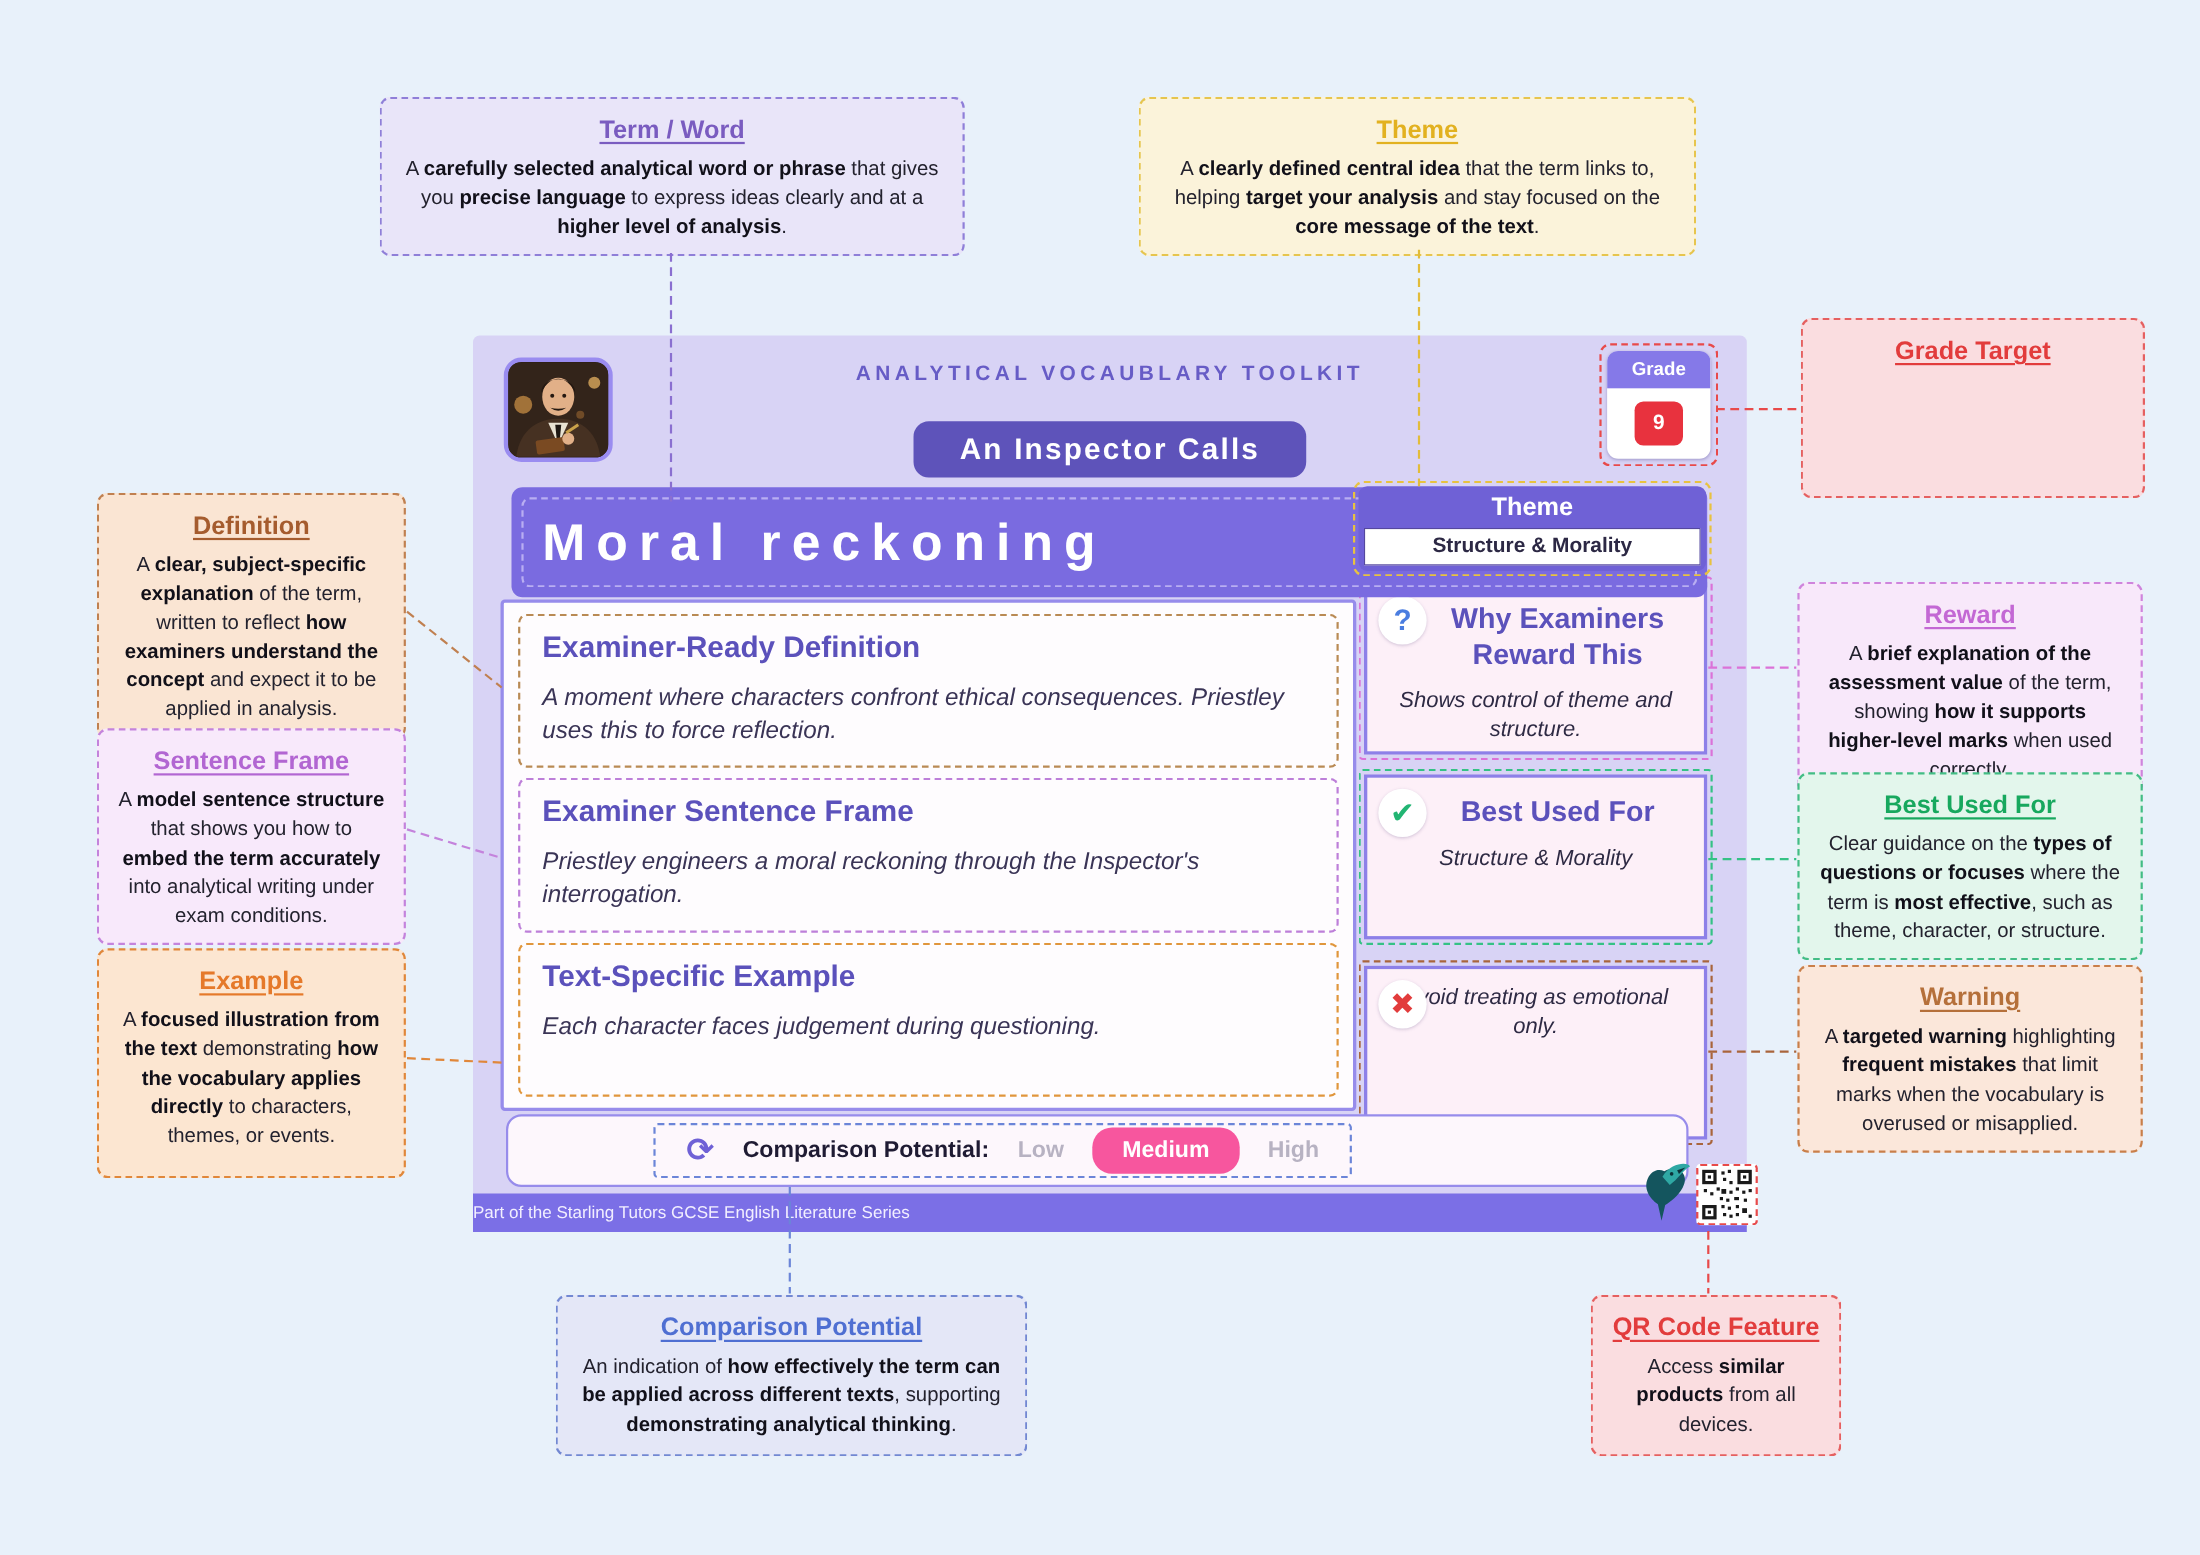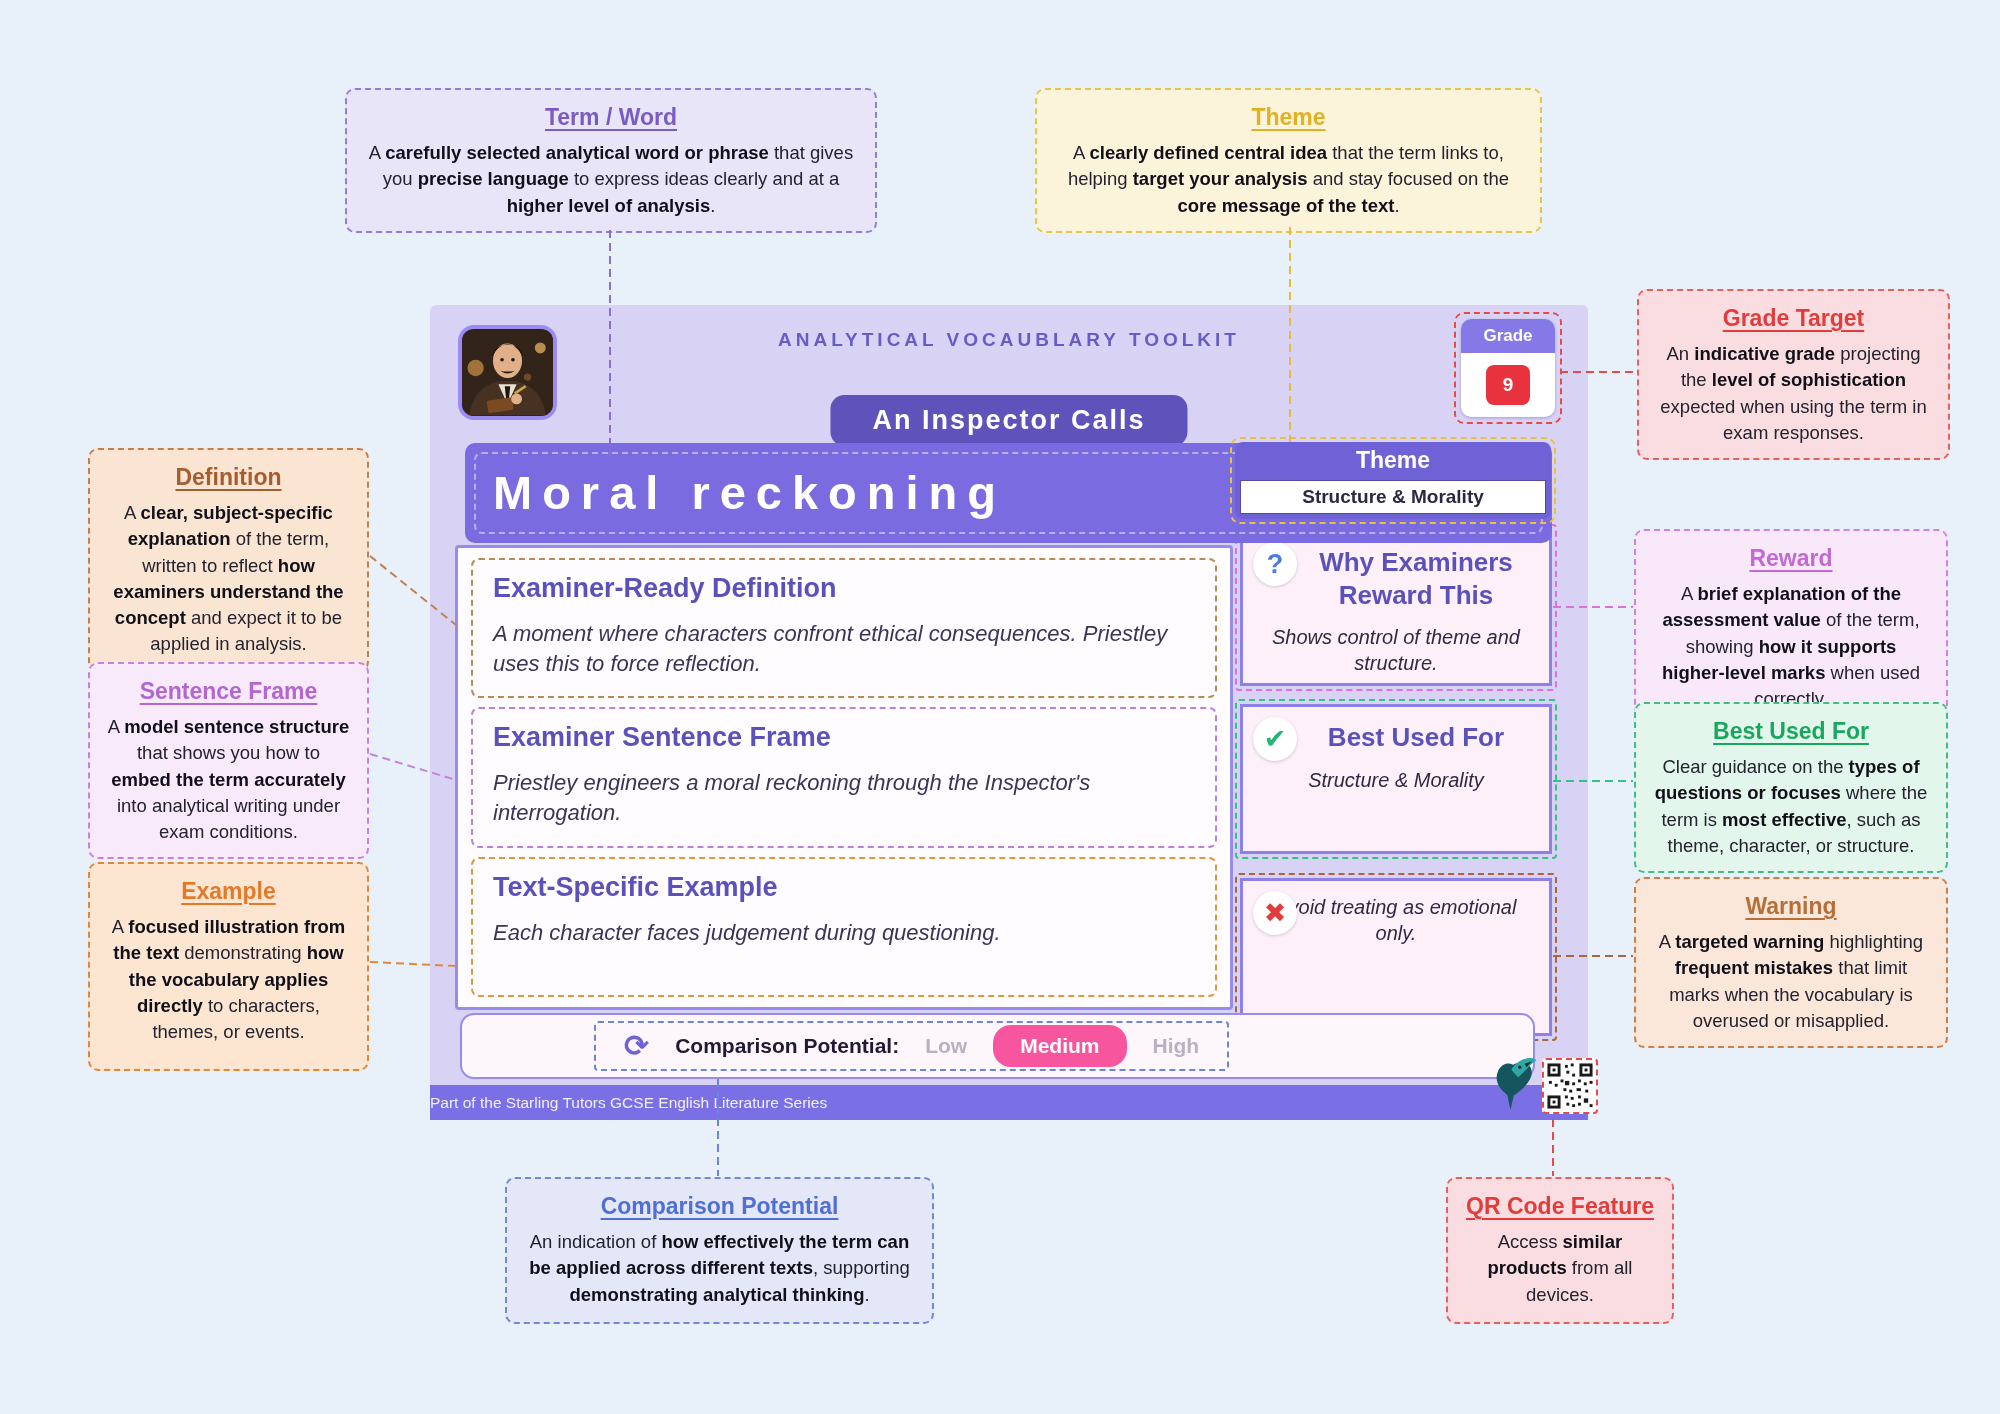--- a/index.html
+++ b/index.html
@@ -38,21 +38,21 @@
   .co-qr{left:1446px;top:1177px;width:228px;min-height:147px;background:#fadde0;border-color:#e56060;}
   .co-qr .co-title{color:#e23c3c;}
 
   
   #card{position:absolute;left:430px;top:305px;width:1158px;height:815px;background:#d8d3f5;border-radius:6px;z-index:10;}
 
   .avatar{position:absolute;left:28px;top:20px;width:99px;height:95px;border:4px solid #9a8cf0;border-radius:16px;overflow:hidden;background:#2e2018;box-sizing:border-box;}
   .avatar svg{display:block;width:100%;height:100%;}
 
   .toolkit-label{position:absolute;left:0;top:24px;width:100%;text-align:center;font-size:19px;font-weight:bold;letter-spacing:4px;color:#675cc6;}
-  .title-pill{position:absolute;left:50%;top:78px;transform:translateX(-50%);background:#5e53ba;color:#fff;font-size:27px;font-weight:bold;letter-spacing:2px;padding:10px 42px;border-radius:14px;white-space:nowrap;margin-top:12px;}
+  .title-pill{position:absolute;left:50%;top:78px;transform:translateX(-50%);background:#5e53ba;color:#fff;font-size:27px;font-weight:bold;letter-spacing:2px;padding:10px 42px;border-radius:14px;white-space:nowrap;}
 
   .grade-wrap{position:absolute;right:26px;top:7px;border:2px dashed #e84a4a;border-radius:10px;padding:5px;}
   .grade-badge{width:94px;border-radius:10px;overflow:hidden;background:#fff;box-shadow:0 1px 3px rgba(60,50,130,.35);}
   .grade-label{background:#8579e8;color:#fff;font-size:17px;font-weight:bold;text-align:center;padding:7px 0;}
   .grade-body{height:64px;display:flex;align-items:center;justify-content:center;}
   .grade-num{background:#e8323e;color:#fff;font-weight:bold;font-size:19px;width:44px;height:40px;border-radius:8px;display:flex;align-items:center;justify-content:center;}
 
   .banner{position:absolute;left:35px;top:138px;width:1087px;height:100px;background:#7a6be0;border-radius:10px;z-index:1;}
   .banner-inner{position:absolute;left:9px;top:9px;right:9px;bottom:9px;border:2px dashed #b9aef2;border-radius:8px;}
   .banner-text{position:absolute;left:28px;top:0;height:100px;line-height:100px;color:#fff;font-size:47px;font-weight:bold;letter-spacing:10px;white-space:nowrap;}
@@ -267,21 +267,20 @@
     <div class="co-body"><span>A </span><b>carefully selected analytical word or phrase</b><span> that gives you </span><b>precise language</b><span> to express ideas clearly and at a </span><b>higher level of analysis</b><span>.</span></div>
   </div>
 
   <div class="callout co-theme">
     <div class="co-title">Theme</div>
     <div class="co-body"><span>A </span><b>clearly defined central idea</b><span> that the term links to, helping </span><b>target your analysis</b><span> and stay focused on the </span><b>core message of the text</b><span>.</span></div>
   </div>
 
   <div class="callout co-grade">
     <div class="co-title">Grade Target</div>
-    <div class="co-body"><span>An </span><b>indicative grade</b><span> projecting the </span><b>level of sophistication</b><span> expected when using the term in exam responses.</span></div>
   </div>
 
   <div class="callout co-reward">
     <div class="co-title">Reward</div>
     <div class="co-body"><span>A </span><b>brief explanation of the assessment value</b><span> of the term, showing </span><b>how it supports higher-level marks</b><span> when used correctly.</span></div>
   </div>
 
   <div class="callout co-best">
     <div class="co-title">Best Used For</div>
     <div class="co-body"><span>Clear guidance on the </span><b>types of questions or focuses</b><span> where the term is </span><b>most effective</b><span>, such as theme, character, or structure.</span></div>

